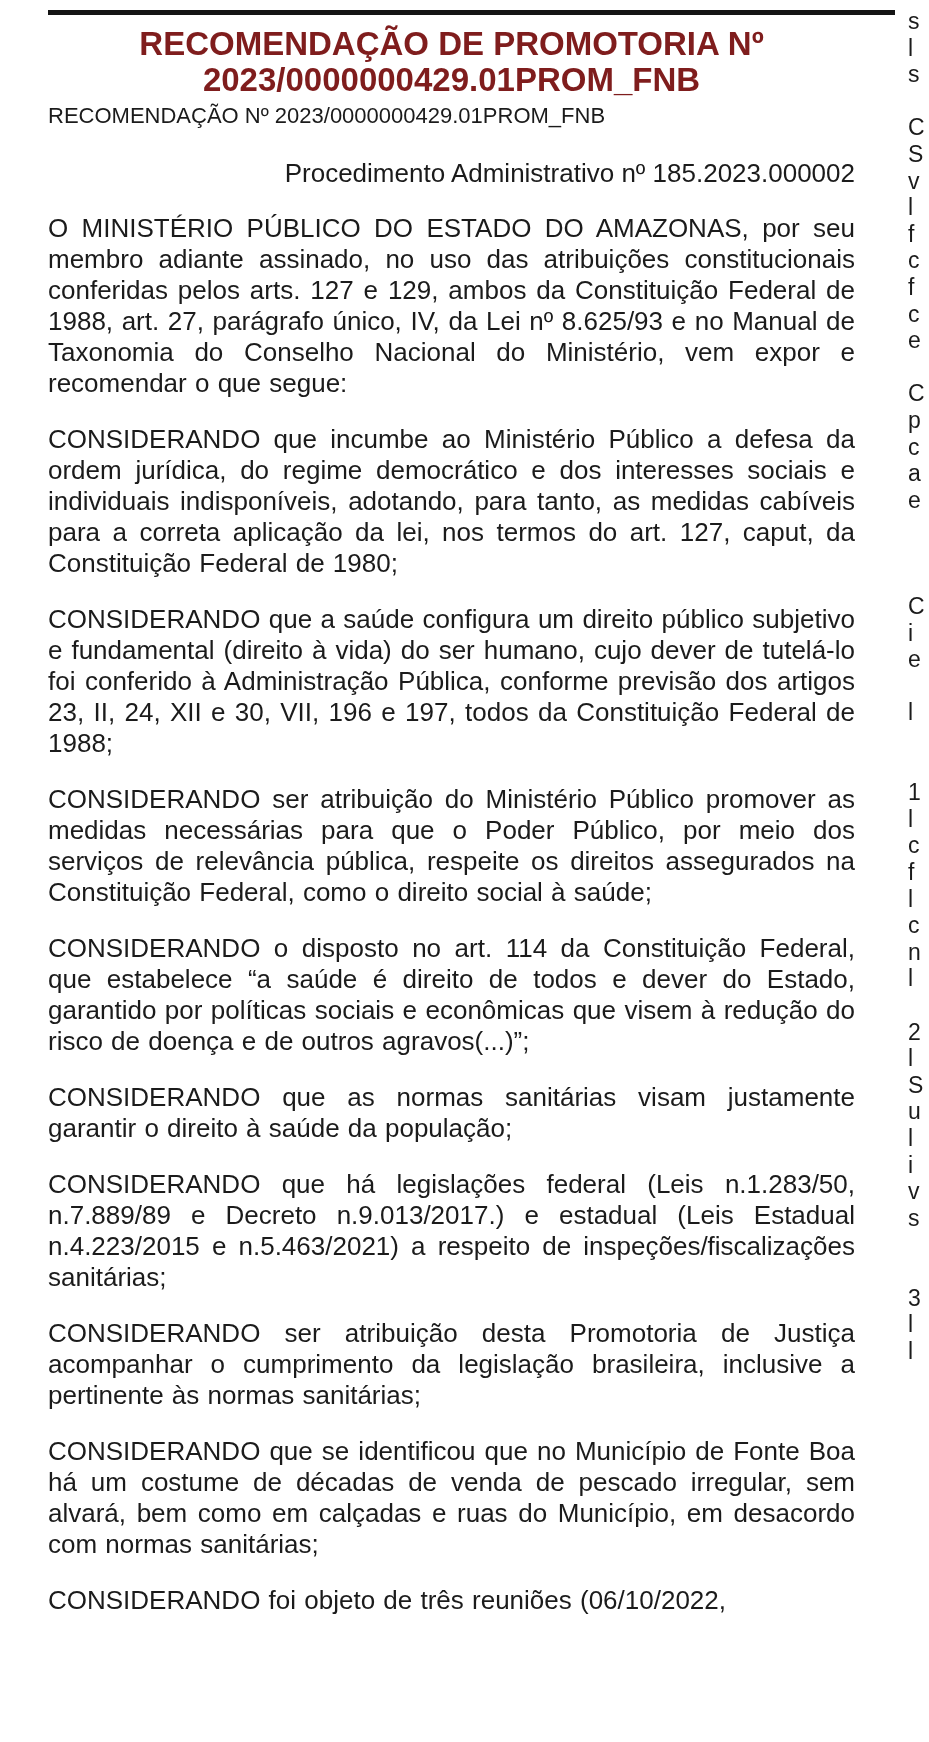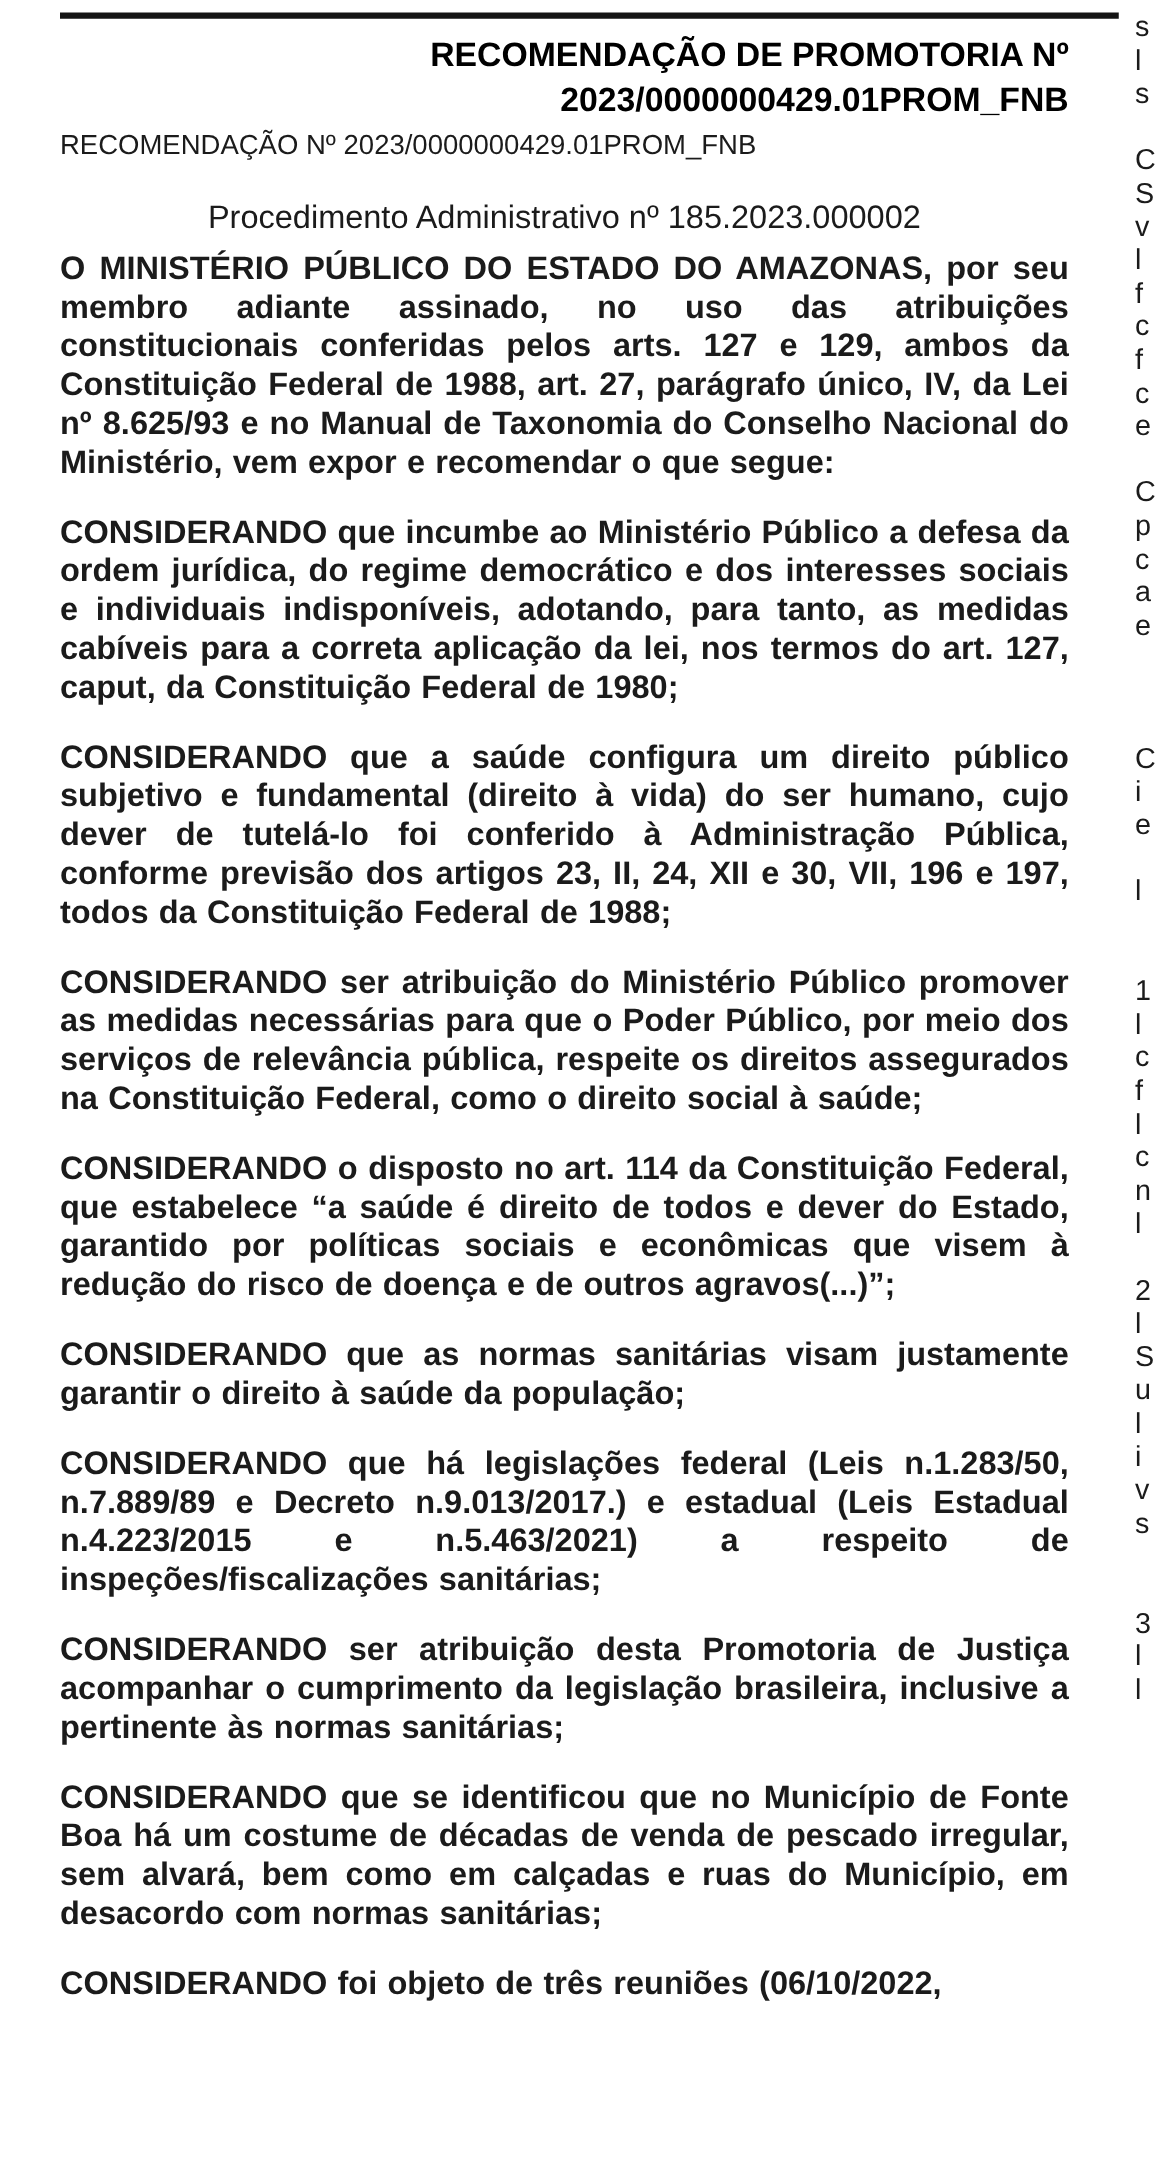--- a/index.html
+++ b/index.html
@@ -21,43 +21,42 @@
     width: 847px; height: 5px;
     background: #141414;
   }
   .main-col {
     position: absolute;
     left: 48px; top: 26px;
     width: 807px;
     color: #1b1b1b;
   }
   .doc-title {
-    font-size: 27px;
+    font-size: 33px;
     font-weight: bold;
     line-height: 36px;
-    color: #000000;
+    color: #7f1d1d;
     margin: 0;
-    text-align: right;
+    text-align: center;
   }
   .doc-subtitle {
     font-size: 22px;
     font-weight: normal;
     line-height: 36px;
     margin: 0;
     text-align: left;
   }
   .procedure-line {
     font-size: 26px;
     line-height: 31px;
     margin: 24px 0 0 0;
-    text-align: center;
+    text-align: right;
   }
   .body-text {
-    margin-top: 10px;
-    font-weight: bold;
+    margin-top: 24px;
   }
   .body-text p {
     font-size: 26px;
     line-height: 31px;
     margin: 0 0 25px 0;
     text-align: justify;
     word-spacing: 1px;
     hyphens: none;
   }
   .body-text p:last-child { margin-bottom: 0; }

